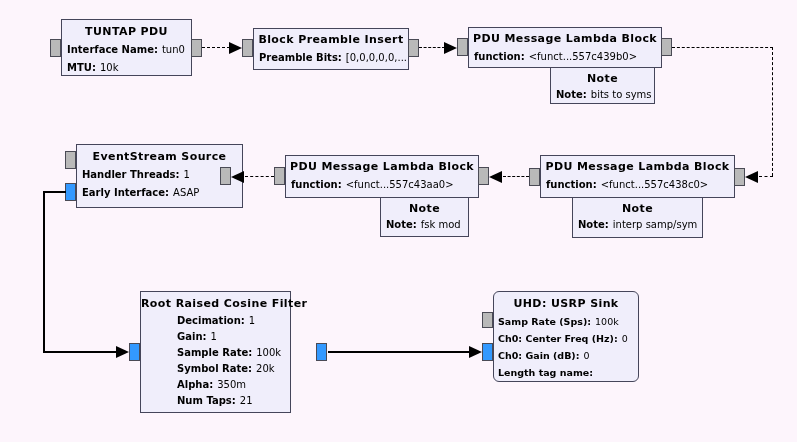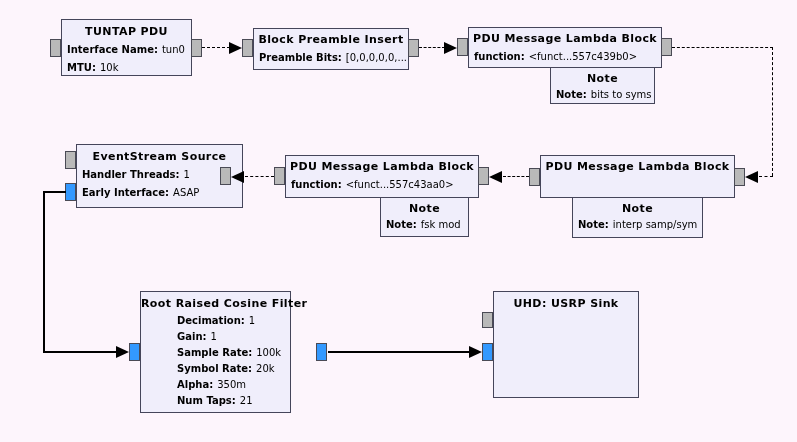--- a/index.html
+++ b/index.html
@@ -35,21 +35,21 @@
   #b-tuntap{left:61px;top:19px;width:131px;height:57px;}
   #b-burst {left:253px;top:28px;width:156px;height:42px;}
   #b-pdu1  {left:468px;top:27px;width:194px;height:41px;}
   #n-note1 {left:550px;top:67px;width:105px;height:37px;}
   #b-evs   {left:76px;top:144px;width:167px;height:64px;}
   #b-pdu2  {left:285px;top:155px;width:194px;height:43px;}
   #n-note2 {left:380px;top:197px;width:89px;height:40px;}
   #b-pdu3  {left:540px;top:155px;width:195px;height:43px;}
   #n-note3 {left:572px;top:197px;width:131px;height:41px;}
   #b-rrc   {left:140px;top:291px;width:151px;height:122px;}
-  #b-usrp  {left:493px;top:291px;width:146px;height:107px;}
+  #b-usrp  {left:493px;top:291px;width:146px;height:91px;border-radius:6px;}
 
   #b-rrc .prow{line-height:16px;padding-left:31px;}
   #b-usrp .bparams{font-size:9.5px;padding:0 4px;}
   #b-usrp .prow{line-height:17px;}
   #b-burst .btitle,#b-pdu1 .btitle,#b-pdu2 .btitle,#b-pdu3 .btitle{line-height:18px;}
   .note .btitle{line-height:17px;}
   .note .prow{line-height:16px;}
 
   
   .port{
@@ -161,20 +161,23 @@
 
   <div class="block note" id="n-note2">
     <div class="btitle">Note</div>
     <div class="bparams">
       <div class="prow"><span class="plabel">Note:</span><span class="pval">fsk mod</span></div>
     </div>
   </div>
 
   <div class="block" id="b-pdu3">
     <div class="btitle">PDU Message Lambda Block</div>
+    <div class="bparams">
+      <div class="prow"><span class="plabel">function:</span><span class="pval">&lt;funct...557c438c0&gt;</span></div>
+    </div>
   </div>
 
   <div class="block note" id="n-note3">
     <div class="btitle">Note</div>
     <div class="bparams">
       <div class="prow"><span class="plabel">Note:</span><span class="pval">interp samp/sym</span></div>
     </div>
   </div>
 
   <div class="block" id="b-rrc">
@@ -184,20 +187,26 @@
       <div class="prow"><span class="plabel">Gain:</span><span class="pval">1</span></div>
       <div class="prow"><span class="plabel">Sample Rate:</span><span class="pval">100k</span></div>
       <div class="prow"><span class="plabel">Symbol Rate:</span><span class="pval">20k</span></div>
       <div class="prow"><span class="plabel">Alpha:</span><span class="pval">350m</span></div>
       <div class="prow"><span class="plabel">Num Taps:</span><span class="pval">21</span></div>
     </div>
   </div>
 
   <div class="block" id="b-usrp">
     <div class="btitle">UHD: USRP Sink</div>
+    <div class="bparams">
+      <div class="prow"><span class="plabel">Samp Rate (Sps):</span><span class="pval">100k</span></div>
+      <div class="prow"><span class="plabel">Ch0: Center Freq (Hz):</span><span class="pval">0</span></div>
+      <div class="prow"><span class="plabel">Ch0: Gain (dB):</span><span class="pval">0</span></div>
+      <div class="prow"><span class="plabel">Length tag name:</span><span class="pval"></span></div>
+    </div>
   </div>
 
   <div class="port gray" id="p-tuntap-l"></div>
   <div class="port gray" id="p-tuntap-r"></div>
   <div class="port gray" id="p-burst-l"></div>
   <div class="port gray" id="p-burst-r"></div>
   <div class="port gray" id="p-pdu1-l"></div>
   <div class="port gray" id="p-pdu1-r"></div>
   <div class="port gray" id="p-evs-msg"></div>
   <div class="port blue" id="p-evs-out"></div>

